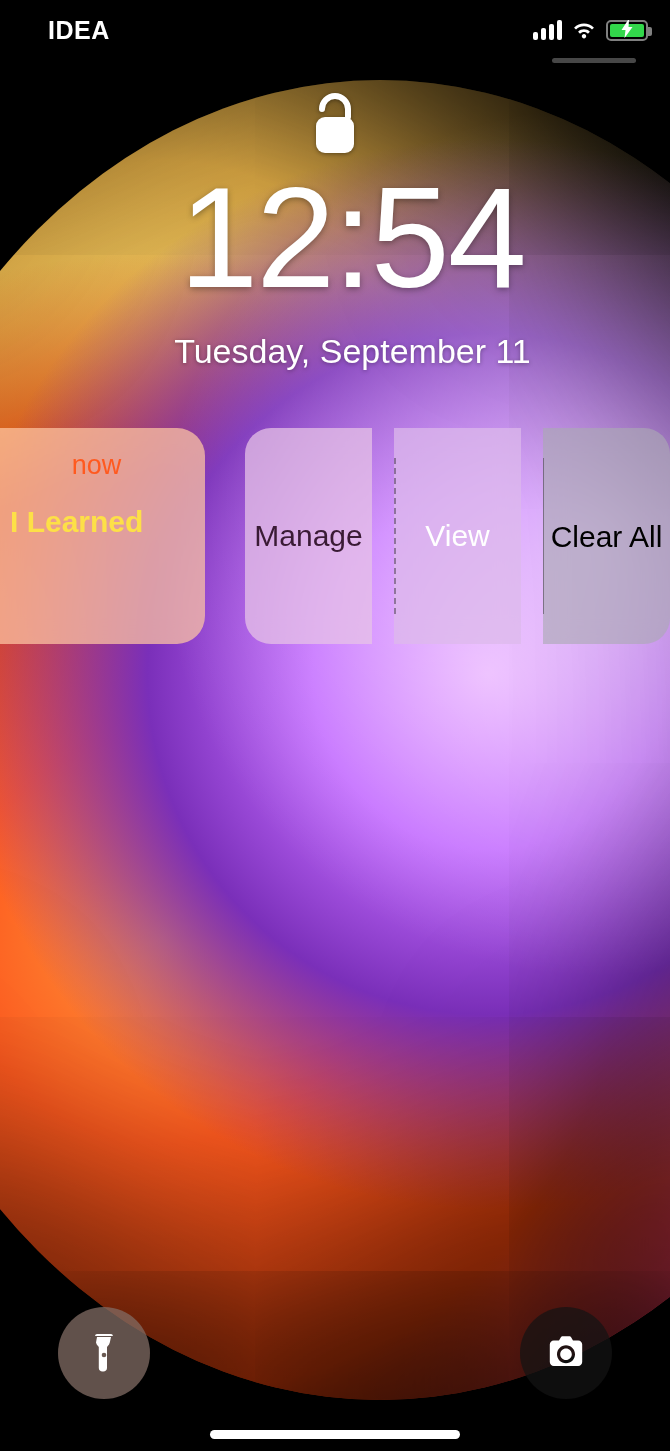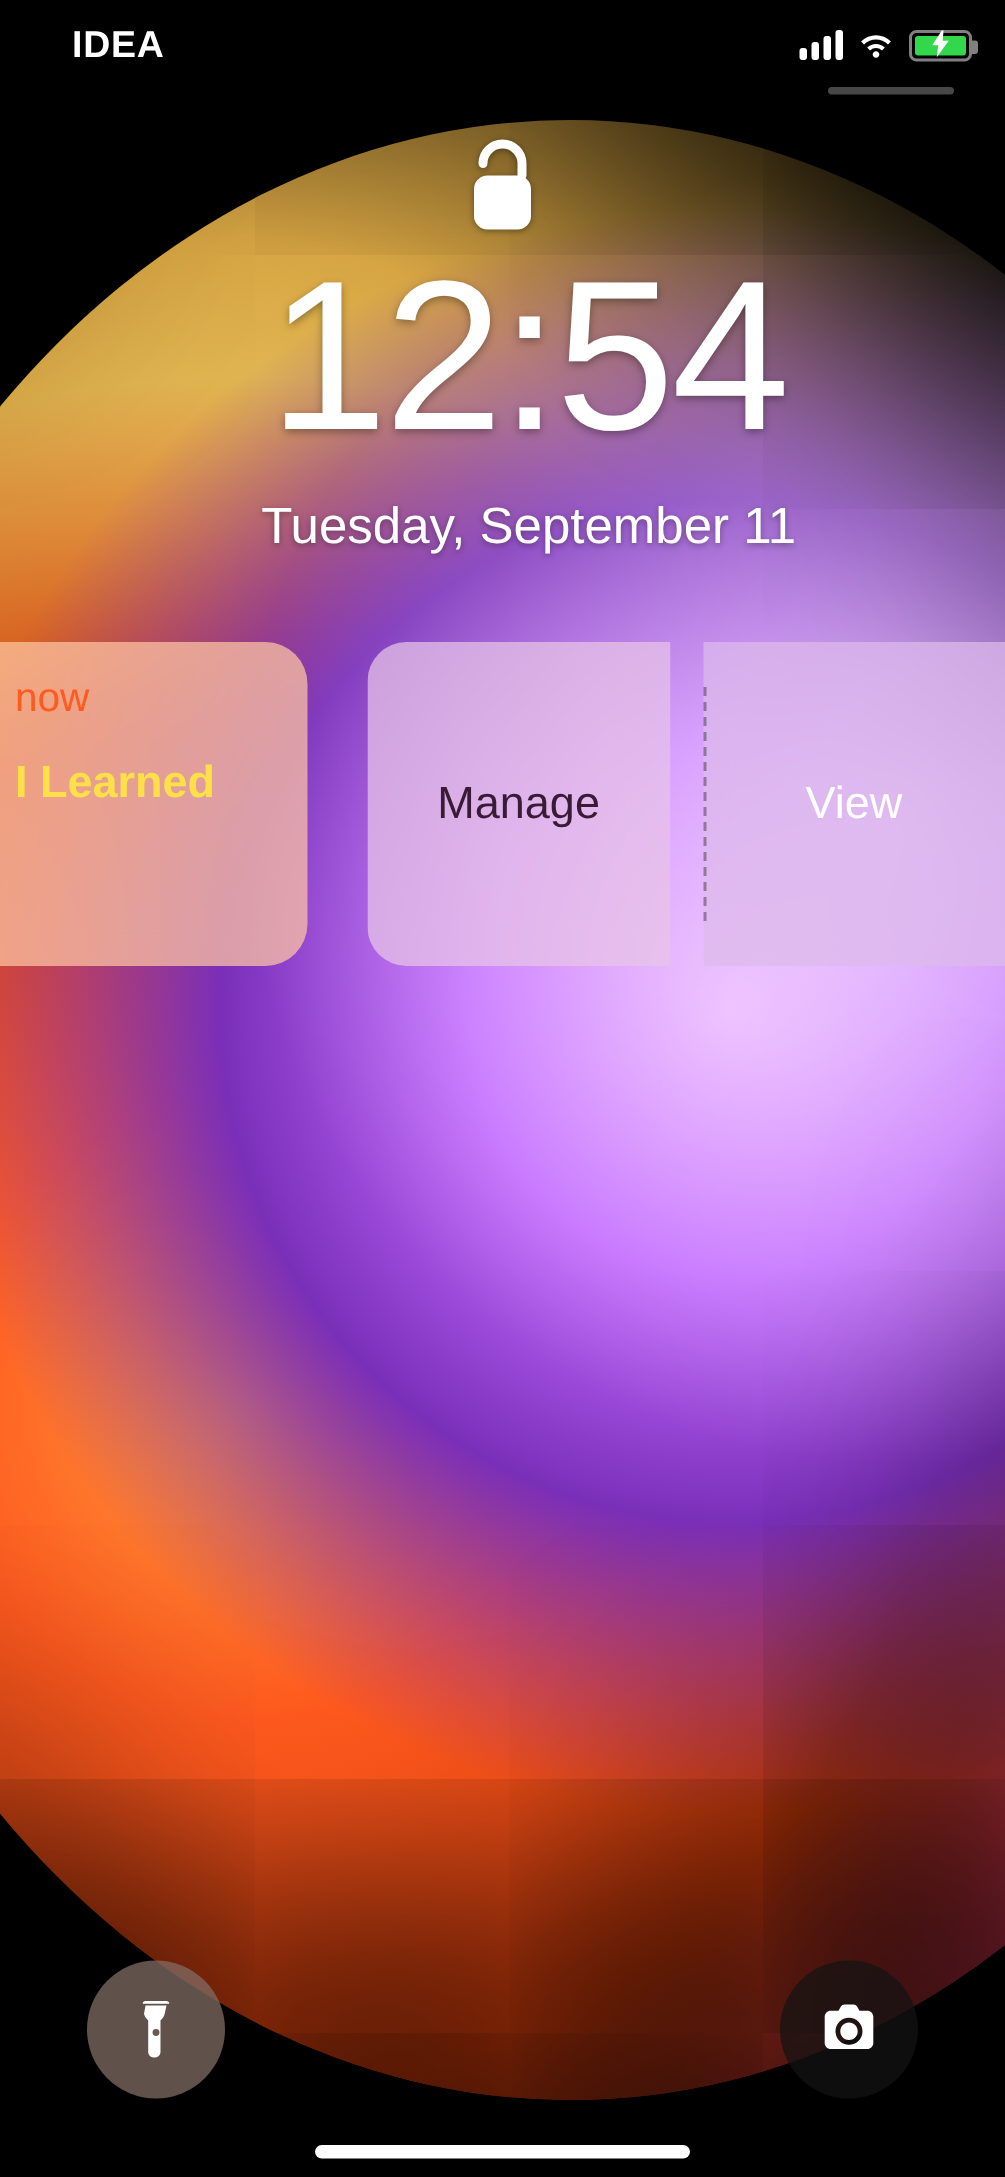--- a/index.html
+++ b/index.html
@@ -73,21 +73,21 @@
   }
   .notif-card {
     flex: 0 0 auto;
     width: 225px;
     margin-left: -20px;
     background: rgba(255,199,164,0.72);
     backdrop-filter: blur(12px);
     border-radius: 0 28px 28px 0;
     display:flex; flex-direction:column; padding: 22px 22px 22px 30px; gap: 24px;
   }
-  .notif-top { display:flex; justify-content:flex-start; }
+  .notif-top { display:flex; justify-content:center; }
   .notif-now { color:#ff5a1f; font-size:27px; font-weight:400; }
   .notif-title { color:#fde047; font-size:30px; font-weight:700; white-space:nowrap; overflow:hidden; }
   .notif-actions { display:flex; flex:1; margin-left: 18px; }
   .notif-action {
     flex:1; display:flex; align-items:center; justify-content:center; text-align:center;
     font-size:30px; font-weight:400;
     backdrop-filter: blur(12px);
     border:none; cursor:pointer;
     color:#3a1b35;
     margin-left:22px;
@@ -168,20 +168,21 @@
 <div class="notif-row">
   <div class="notif-card">
     <div class="notif-top">
         <span class="notif-now">now</span>
       </div>
     <div class="notif-title">I Learned</div>
   </div>
   <div class="notif-actions">
     <button class="notif-action manage">Manage</button>
     <button class="notif-action view">View</button>
+    <button class="notif-action clear">Clear All</button>
   </div>
 </div>
 
 <div class="quick-actions">
   <button class="qa-btn flash" aria-label="Flashlight">
     <span>
       <svg viewBox="0 0 42 42" fill="#fff">
         <path d="M14 5h14l-1.2 5.5c-.3 1.4-1 2.6-2 3.6l-.8.8V36c0 2-1.6 3.6-3.6 3.6h-1c-2 0-3.6-1.6-3.6-3.6V14.9l-.8-.8c-1-1-1.7-2.2-2-3.6L14 5Zm0-3h14c1 0 1.9.8 1.9 1.9H12.1C12.1 2.8 13 2 14 2Z"></path>
         <circle cx="21" cy="23" r="2.3" fill="#6a5a52"></circle>
       </svg>

